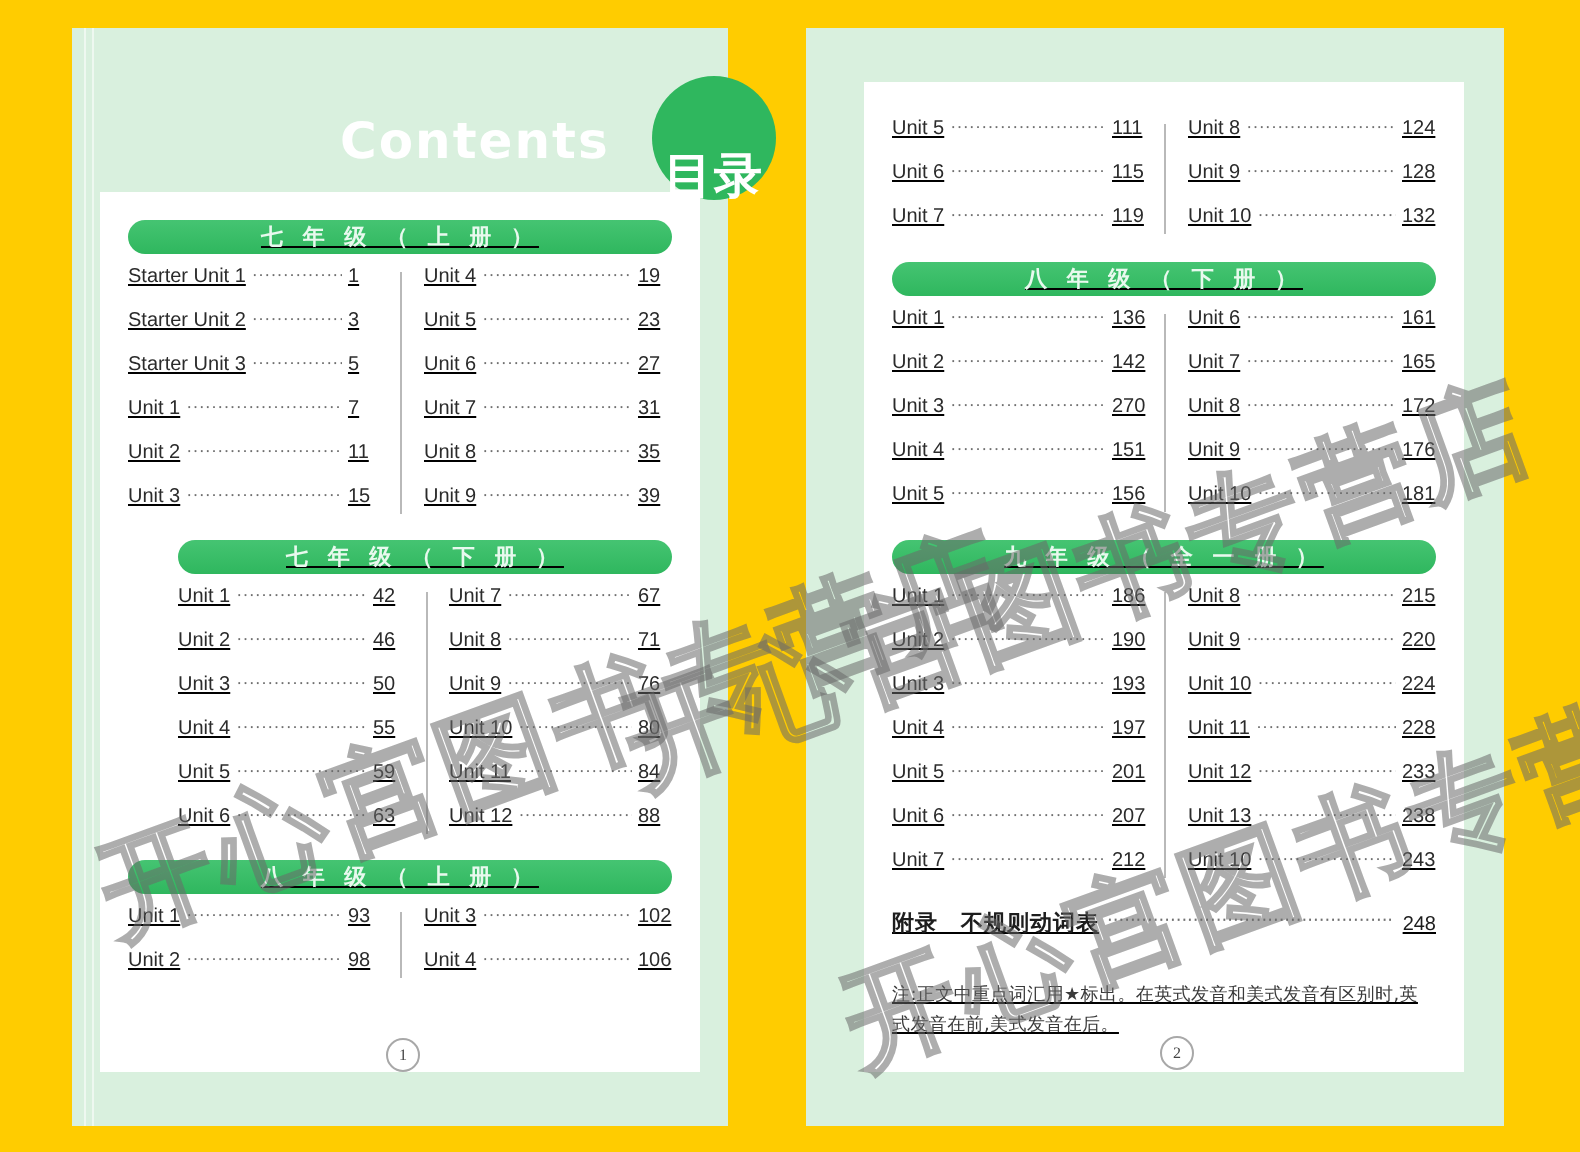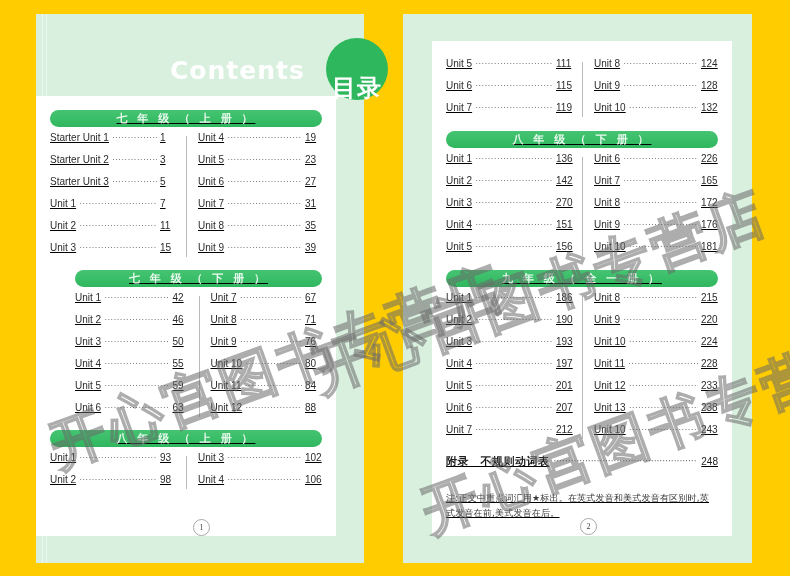--- a/index.html
+++ b/index.html
@@ -50,21 +50,21 @@
     background: rgba(255,255,255,0.55);
   }
 
   
   .card {
     position: absolute;
     background: #ffffff;
     text-decoration: underline;
   }
   .card-left {
-    left: 36px;
+    left: 50px;
     top: 96px;
     width: 300px;
     height: 440px;
   }
   .card-right {
     left: 432px;
     top: 41px;
     width: 300px;
     height: 495px;
   }
@@ -534,21 +534,21 @@
               <div class="toc-row">
                 <span class="toc-label">Unit 5</span>
                 <span class="toc-leader"></span>
                 <span class="toc-page">156</span>
               </div>
             </div>
             <div class="toc-col toc-col-right">
               <div class="toc-row">
                 <span class="toc-label">Unit 6</span>
                 <span class="toc-leader"></span>
-                <span class="toc-page">226</span>
+                <span class="toc-page">161</span>
               </div>
               <div class="toc-row">
                 <span class="toc-label">Unit 7</span>
                 <span class="toc-leader"></span>
                 <span class="toc-page">165</span>
               </div>
               <div class="toc-row">
                 <span class="toc-label">Unit 8</span>
                 <span class="toc-leader"></span>
                 <span class="toc-page">172</span>

